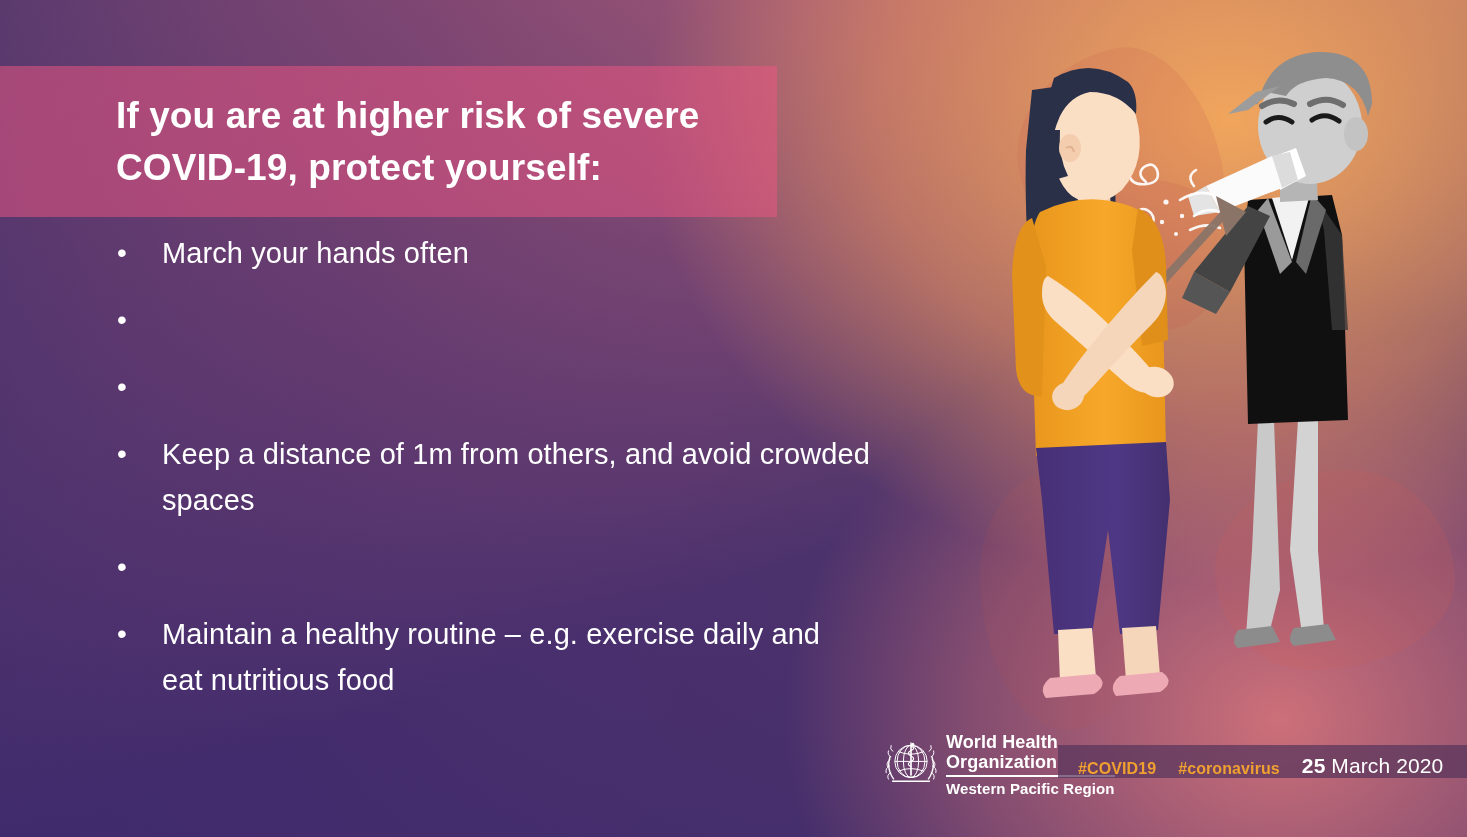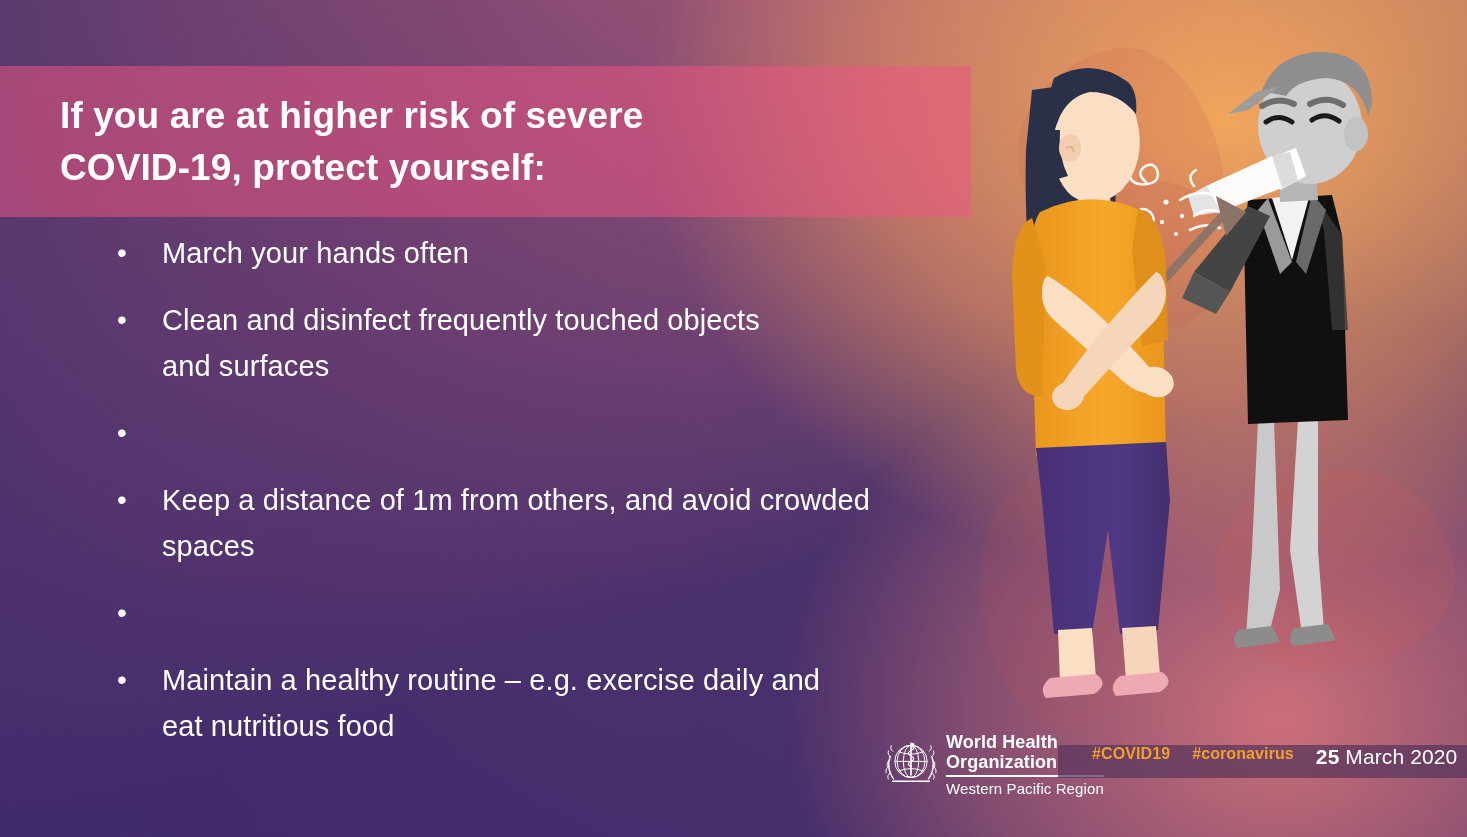--- a/index.html
+++ b/index.html
@@ -50,26 +50,26 @@
   #blob-4 {
     left: 980px; top: 470px; width: 160px; height: 260px;
     border-radius: 50% 50% 45% 55% / 40% 60% 40% 60%;
     background: rgba(200,90,80,0.10);
   }
 
   
   #title-banner {
     position: absolute;
     left: 0; top: 66px;
-    width: 971px; height: 151px;
+    width: 777px; height: 151px;
     background: rgba(236, 86, 130, 0.52);
     display: flex;
     align-items: center;
     box-sizing: border-box;
-    padding-left: 60px;
+    padding-left: 116px;
   }
   #title-text {
     color: #ffffff;
     font-size: 37px;
     font-weight: bold;
     line-height: 1.38;
     letter-spacing: 0.1px;
     white-space: pre-line;
   }
 
@@ -127,35 +127,35 @@
     letter-spacing: 0.1px;
   }
   #who-rule {
     height: 2px;
     background: #ffffff;
     margin: 3px 0 3px 0;
     width: 100%;
   }
   #who-region {
     color: #ffffff;
-    font-weight: normal;
+    font-weight: bold;
     font-size: 15px;
     line-height: 17px;
     letter-spacing: 0.1px;
   }
 
   
   #footer-bar {
     position: absolute;
     left: 1058px; top: 745px;
     width: 409px; height: 33px;
     background: rgba(88, 52, 92, 0.72);
     display: flex;
-    align-items: flex-start;
-    padding-left: 34px;
+    align-items: flex-end;
+    padding-left: 20px;
     box-sizing: border-box;
   }
   .hashtag {
     color: #f0a030;
     font-weight: bold;
     font-size: 16px;
     margin-right: 22px;
     letter-spacing: 0.1px;
   }
   #date-wrap { color: #ffffff; font-size: 21px; letter-spacing: 0.1px; }
@@ -289,22 +289,20 @@
 COVID-19, protect yourself:</div>
   </div>
 
   <div id="bullet-list">
     <div class="bullet-row">
       <span class="bullet-dot">•</span>
       <span class="bullet-text">March your hands often</span>
     </div>
     <div class="bullet-row">
       <span class="bullet-dot">•</span>
-      <span class="bullet-text">Clean and disinfect frequently touched objects
-and surfaces</span>
     </div>
     <div class="bullet-row">
       <span class="bullet-dot">•</span>
     </div>
     <div class="bullet-row">
       <span class="bullet-dot">•</span>
       <span class="bullet-text">Keep a distance of 1m from others, and avoid crowded
 spaces</span>
     </div>
     <div class="bullet-row">

